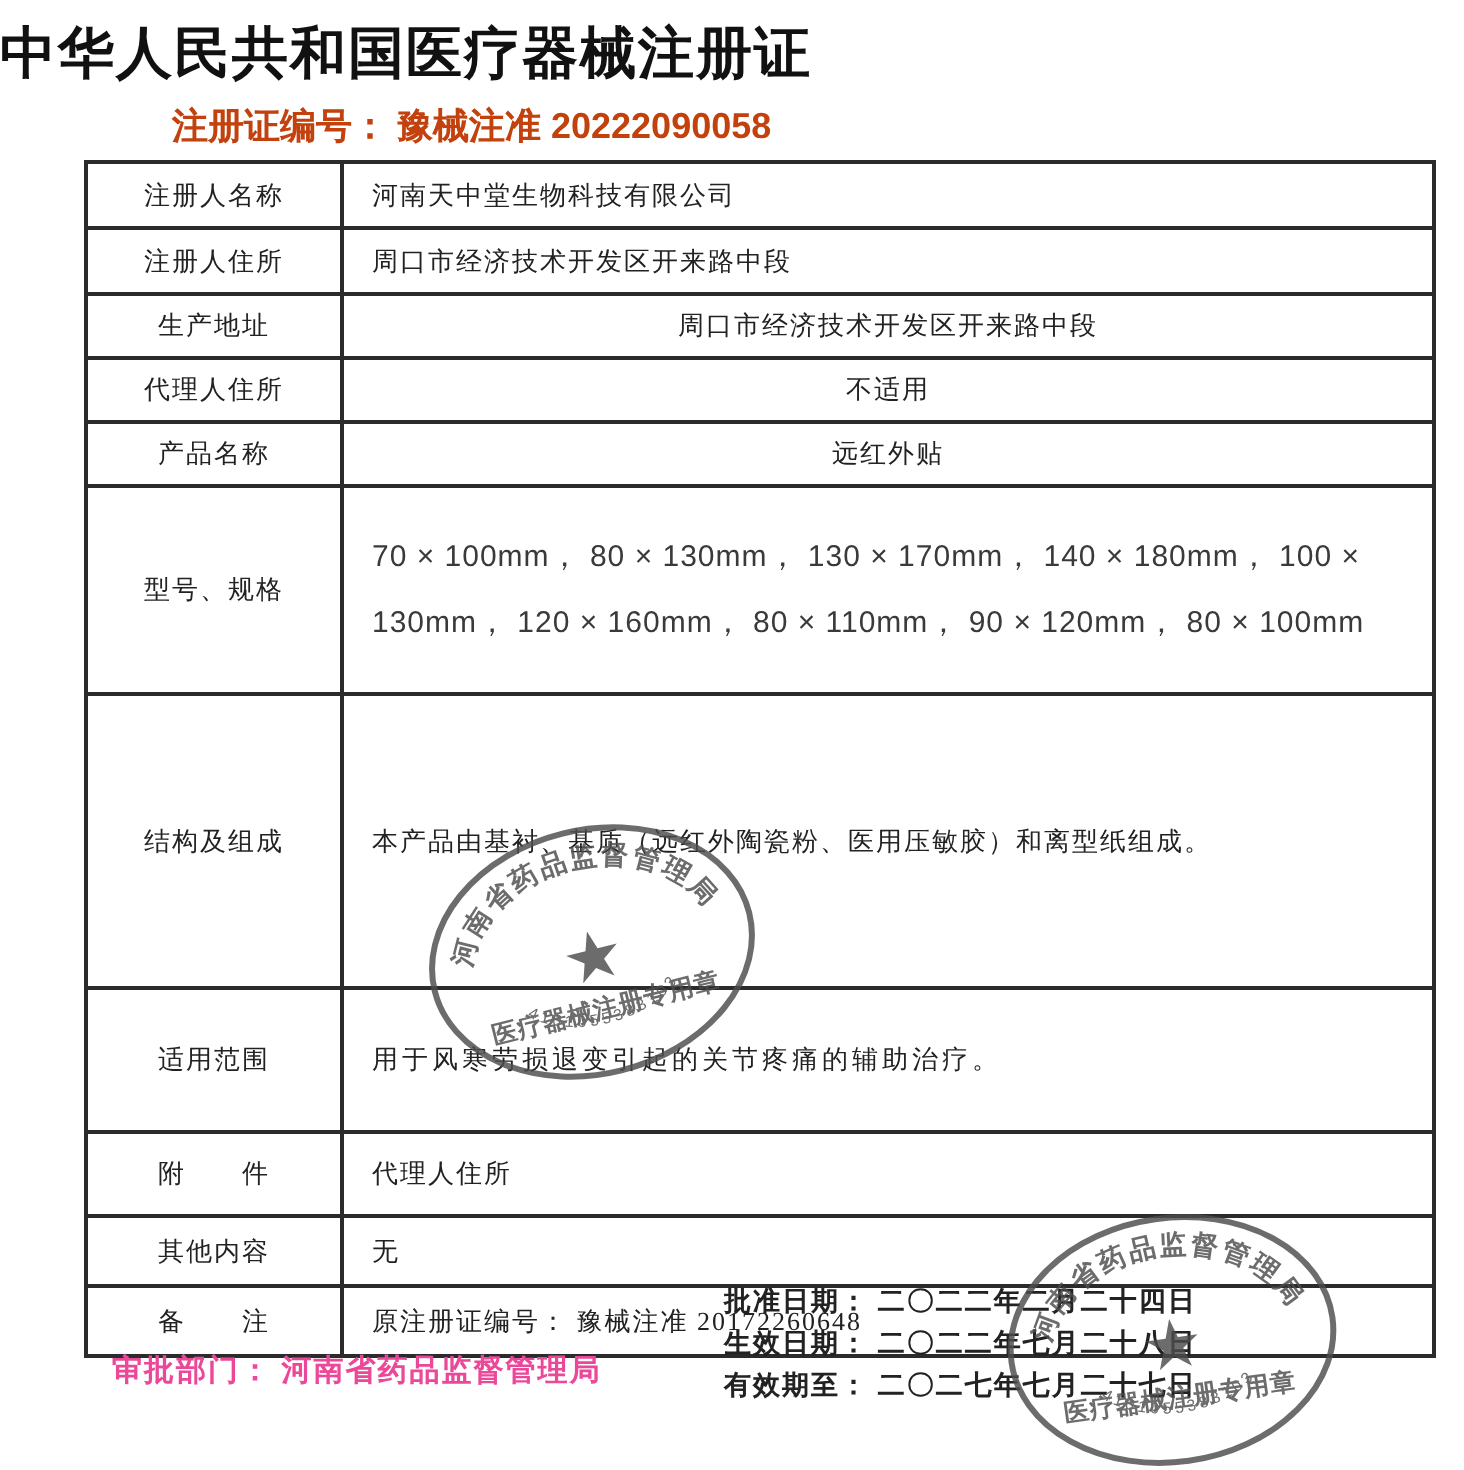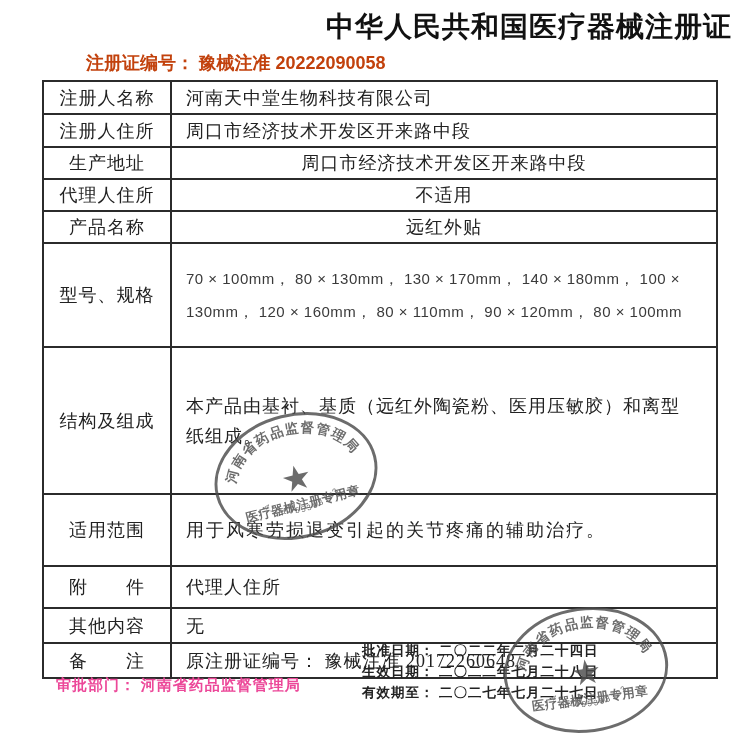--- a/index.html
+++ b/index.html
@@ -6,42 +6,42 @@
   .page{
     position:relative;
     width:732px;height:735px;
     background:#ffffff;
     overflow:hidden;
     font-family:"Liberation Serif", serif;
     color:#1f1f1f;
   }
   .title{
     padding-top:8px;
-    text-align:right;
+    text-align:left;
     font-size:28px;
     font-weight:700;
     letter-spacing:1px;
     color:#111;
   }
   .certline{
     margin:5px 0 5px 86px;
     font-size:18px;
     font-weight:700;
     color:#c2410c;
   }
   .certline .num{font-family:"Liberation Sans", sans-serif;font-weight:600;}
   table.cert{
     margin-left:42px;
     width:676px;
     border-collapse:collapse;
     table-layout:fixed;
   }
   table.cert td{
     border:2px solid #2b2b2b;
-    font-size:18px;
+    font-size:13px;
     vertical-align:middle;
   }
   td.lab{
     width:118px;
     text-align:center;
     letter-spacing:1px;
     color:#222;
     padding:0 4px;
   }
   td.val{

